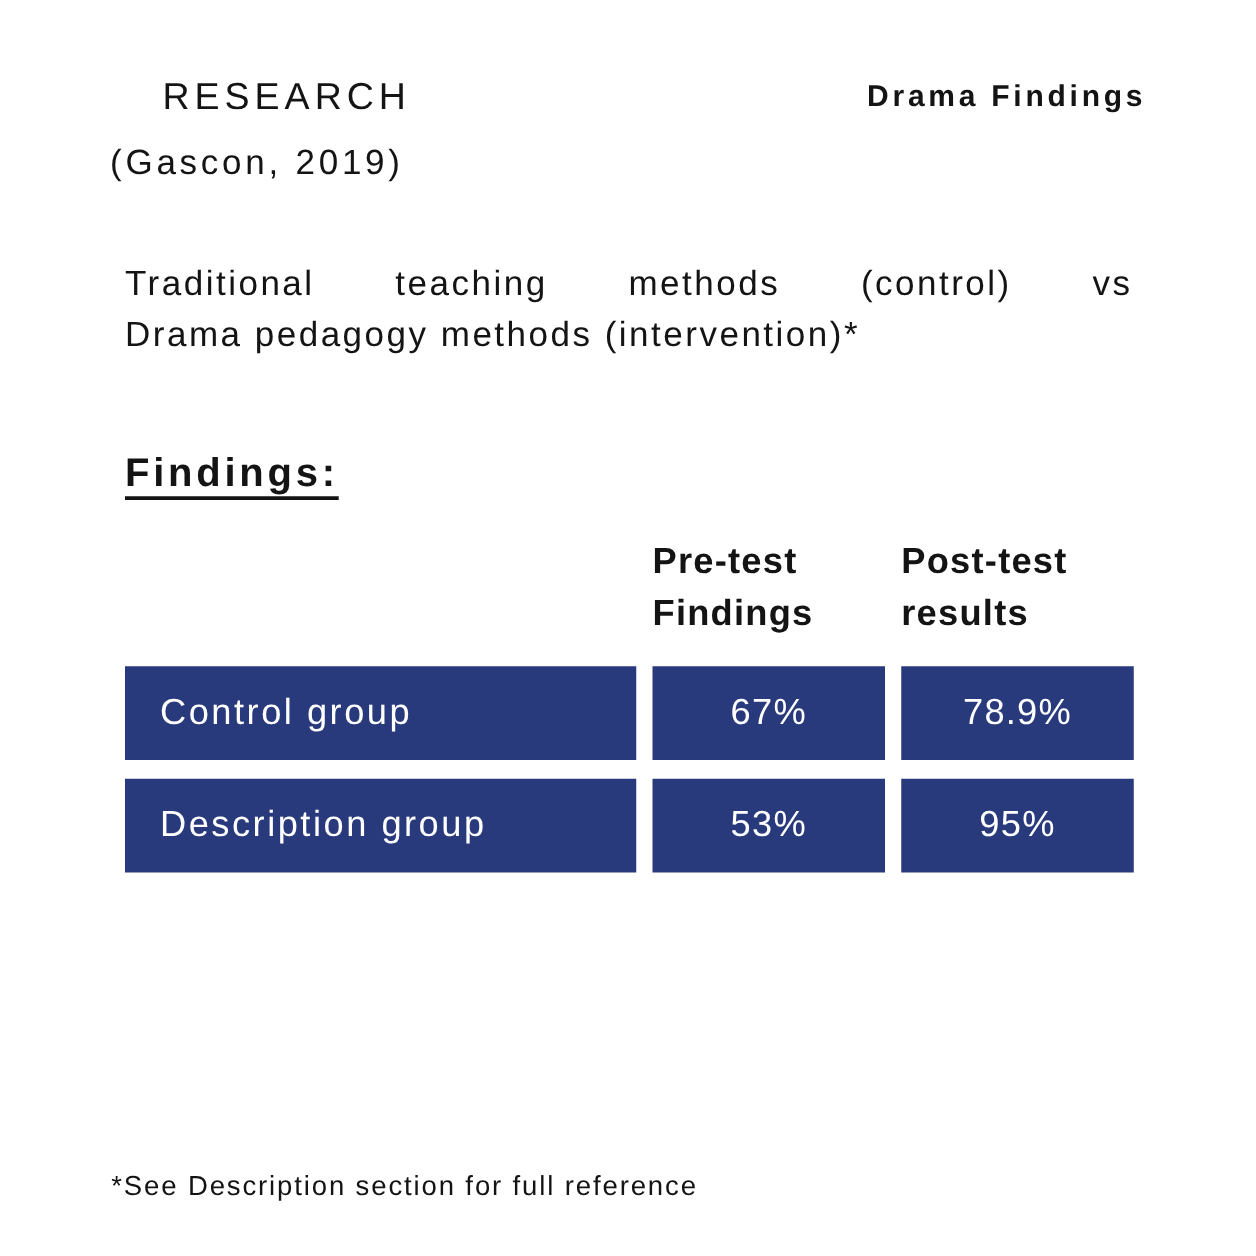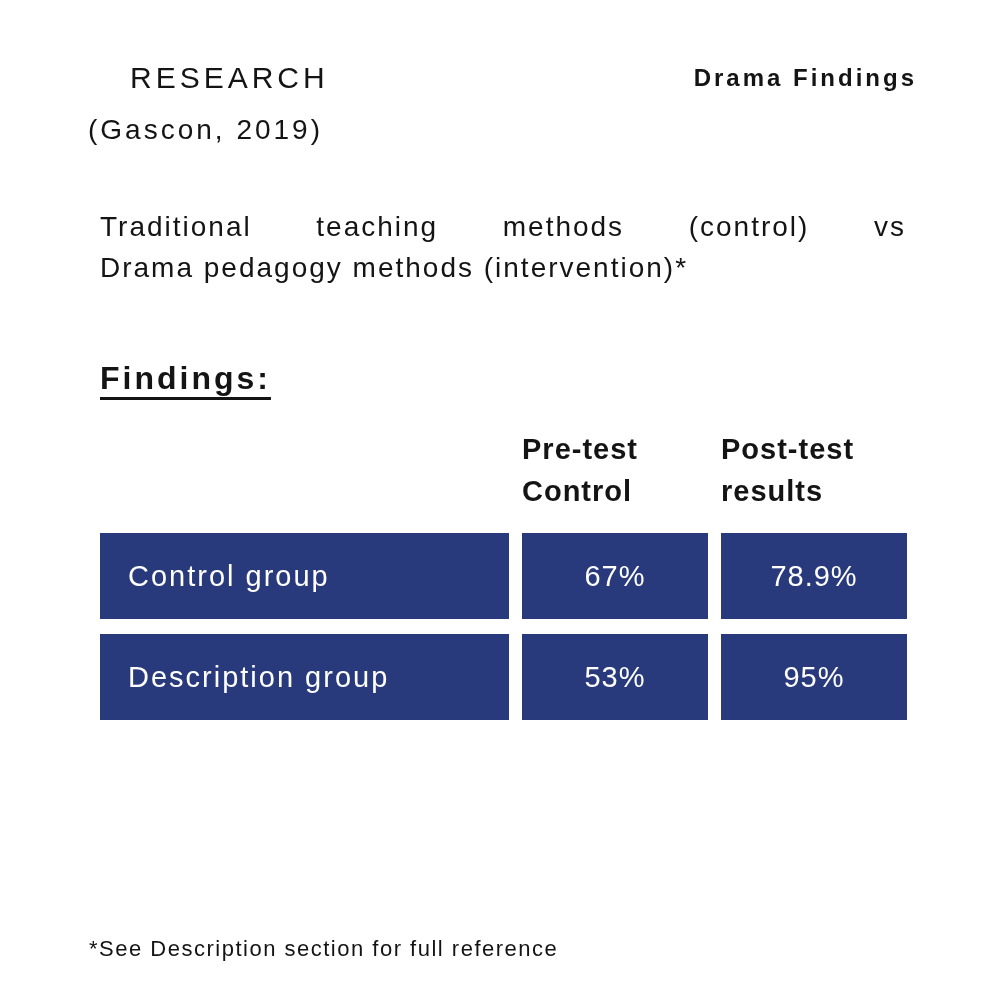--- a/index.html
+++ b/index.html
@@ -52,21 +52,21 @@
     column-gap: 13px;
   }
   .thead { margin-bottom: 21px; }
   .th {
     font-size: 29px; font-weight: bold; letter-spacing: 1px;
     line-height: 42px; color: #141414;
   }
   .trow { margin-top: 15px; }
   .trow:first-of-type { margin-top: 0; }
   .cell {
-    height: 86px;
+    height: 75px;
     background: #293a7c;
     color: #ffffff;
     display: flex; align-items: center;
     font-size: 29px;
     text-align: center;
   }
   .cell.row-label { padding-left: 28px; letter-spacing: 2px; }
   .cell.value { justify-content: center; letter-spacing: 1px; }
 
   .footnote {
@@ -88,21 +88,21 @@
   <p class="description">
     <span class="desc-line1">Traditional teaching methods (control) vs</span>
     <span class="desc-line2">Drama pedagogy methods (intervention)*</span>
   </p>
 
   <div class="findings-heading">Findings:</div>
 
   <div class="findings-table">
     <div class="thead">
       <div class="th"></div>
-      <div class="th">Pre-test Control</div>
+      <div class="th">Pre-test Findings</div>
       <div class="th">Post-test results</div>
     </div>
 
     <div class="trow">
       <div class="cell row-label">Control group</div>
       <div class="cell value">67%</div>
       <div class="cell value">78.9%</div>
     </div>
 
     <div class="trow">

